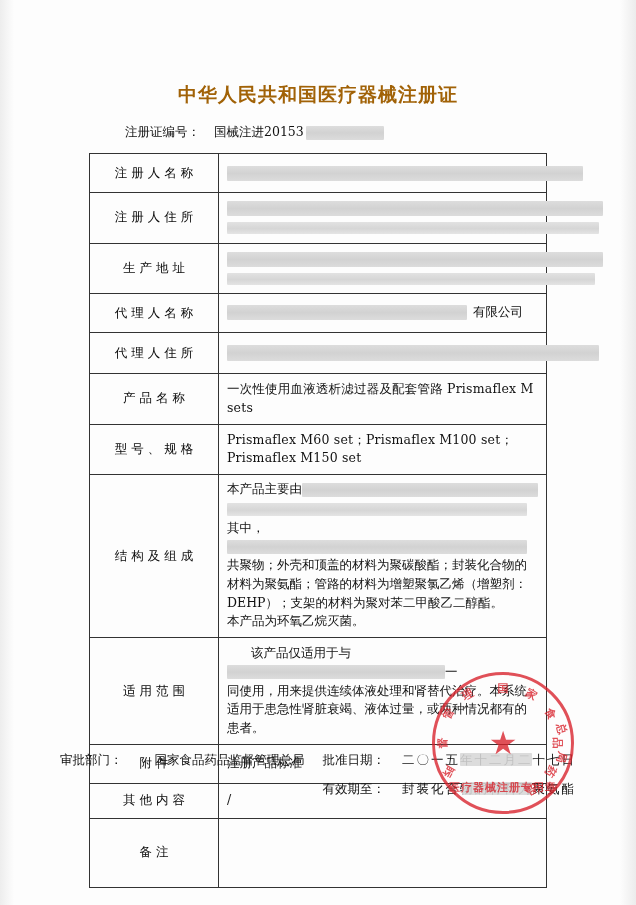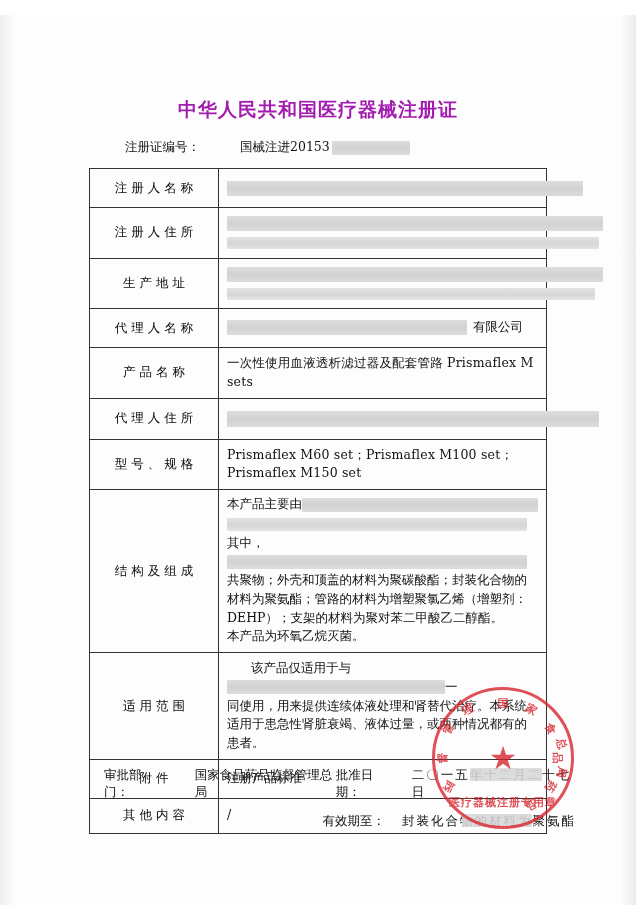--- a/index.html
+++ b/index.html
@@ -19,38 +19,37 @@
     position: relative;
     width: 636px;
     height: 905px;
     background: #fdfdfd;
   }
   .doc-title {
     text-align: center;
     font-size: 19px;
     font-weight: bold;
     letter-spacing: 1px;
-    margin: 15px;
+    margin: 0;
     padding-top: 82px;
-    color: #a21caf;
+    color: #a16207;
     font-family: "DejaVu Serif", "Liberation Serif", serif;
   }
   .reg-no-line {
     margin-top: 16px;
     padding-left: 125px;
     font-size: 12.5px;
     color: #111;
     display: flex;
     align-items: baseline;
     gap: 14px;
     font-family: "DejaVu Serif", "Liberation Serif", serif;
   }
   .reg-no-value {
     position: relative;
-    margin-left: 26px;
   }
   .redact {
     display: inline-block;
     background: linear-gradient(180deg, #dddddd 0%, #d2d2d2 50%, #dcdcdc 100%);
     vertical-align: middle;
     border-radius: 1px;
   }
   .redact.soft {
     background: linear-gradient(180deg, #e2e2e2 0%, #d6d6d6 55%, #e4e4e4 100%);
   }
@@ -94,21 +93,20 @@
     top: 752px;
     font-size: 12.5px;
     font-family: "DejaVu Serif", "Liberation Serif", serif;
     color: #111;
   }
   .footer-row {
     display: flex;
     justify-content: space-between;
     align-items: flex-end;
     margin-bottom: 12px;
-    margin-left: 44px;
   }
   .footer-left {
     display: flex;
     gap: 12px;
   }
   .footer-right {
     display: flex;
     gap: 17px;
     align-items: baseline;
     position: relative;
@@ -239,29 +237,29 @@
           <span class="redact soft" style="width:368px;height:12px;margin-top:2px;"></span>
         </td>
       </tr>
       <tr>
         <td class="label">代理人名称</td>
         <td class="value" style="height:26px;">
           <span class="redact" style="width:240px;height:15px;"></span><span class="val-text" style="margin-left:6px;font-family:Liberation Mono, monospace;">有限公司</span>
         </td>
       </tr>
       <tr>
+        <td class="label">代理人住所</td>
+        <td class="value" style="height:28px;">
+          <span class="redact" style="width:372px;height:16px;"></span>
+        </td>
+      </tr>
+      <tr>
         <td class="label">产品名称</td>
         <td class="value mono" style="height:36px;">一次性使用血液透析滤过器及配套管路
 Prismaflex M sets</td>
-      </tr>
-      <tr>
-        <td class="label">代理人住所</td>
-        <td class="value" style="height:28px;">
-          <span class="redact" style="width:372px;height:16px;"></span>
-        </td>
       </tr>
       <tr>
         <td class="label">型号、规格</td>
         <td class="value mono" style="height:36px;">Prismaflex M60 set；Prismaflex M100 set；Prismaflex M150 set</td>
       </tr>
       <tr>
         <td class="label">结构及组成</td>
         <td class="value" style="height:128px; vertical-align:top;">
           <div style="white-space:nowrap;font-family:Liberation Mono, monospace;">
             <span class="val-text">本产品主要由</span><span class="redact" style="width:236px;height:14px;"></span>
@@ -285,20 +283,24 @@
           <div class="val-text">同使用，用来提供连续体液处理和肾替代治疗。本系统适用于患急性肾脏衰竭、液体过量，或两种情况都有的患者。</div>
         </td>
       </tr>
       <tr>
         <td class="label">附件</td>
         <td class="value" style="height:26px;">注册产品标准</td>
       </tr>
       <tr>
         <td class="label">其他内容</td>
         <td class="value" style="height:22px;">/</td>
+      </tr>
+      <tr>
+        <td class="label">备注</td>
+        <td class="value" style="height:56px;"></td>
       </tr>
     </tbody>
   </table>
 
   <div class="footer">
     <div class="footer-row">
       <div class="footer-left">
         <span>审批部门：</span>
         <span style="margin-left:20px;">国家食品药品监督管理总局</span>
       </div>

